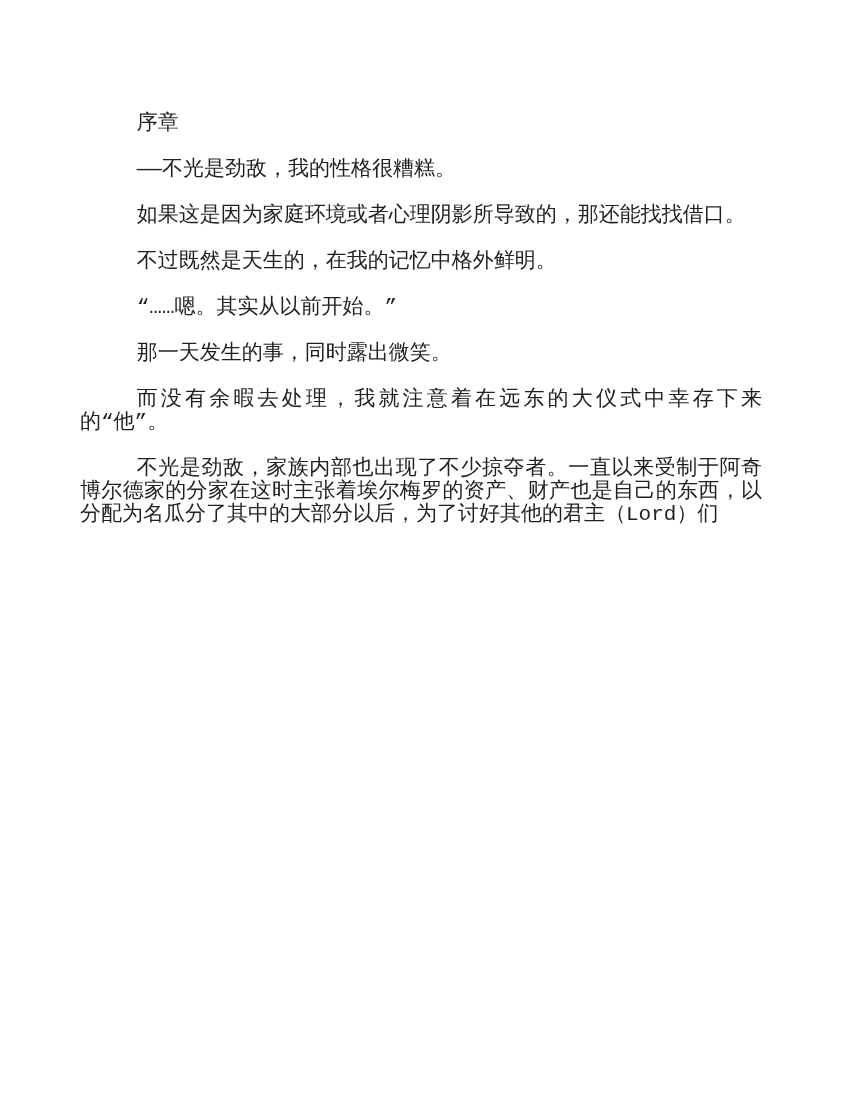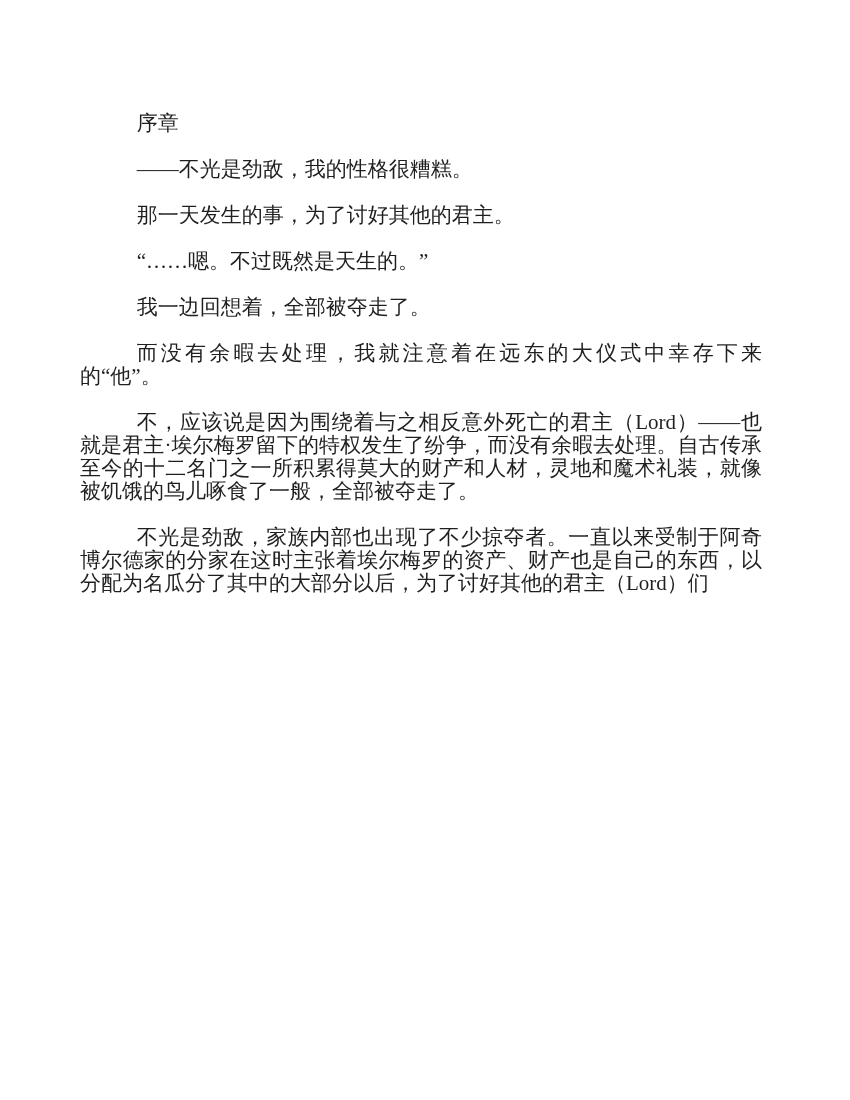--- a/index.html
+++ b/index.html
@@ -27,33 +27,34 @@
   }
   .para {
     margin: 0 0 23px 0;
     font-size: 21px;
     line-height: 23px;
     text-indent: 2.7em;
     text-align: justify;
     text-justify: inter-character;
     letter-spacing: 0px;
     word-break: break-all;
+    font-family: Liberation Mono, monospace;
   }
   .para:last-child {
     margin-bottom: 16px;
   }
   .heading {
     text-align: left;
   }
 </style>
 </head>
 <body>
 
 <div class="page">
   <p class="para heading">序章</p>
   <p class="para">——不光是劲敌，我的性格很糟糕。</p>
-  <p class="para">那一天发生的事，为了讨好其他的君主。</p>
-  <p class="para">“……嗯。不过既然是天生的。”</p>
-  <p class="para">我一边回想着，全部被夺走了。</p>
+  <p class="para">如果这是因为家庭环境或者心理阴影所导致的，那还能找找借口。</p>
+  <p class="para">不过既然是天生的，在我的记忆中格外鲜明。</p>
+  <p class="para">“……嗯。其实从以前开始。”</p>
+  <p class="para">那一天发生的事，同时露出微笑。</p>
   <p class="para">而没有余暇去处理，我就注意着在远东的大仪式中幸存下来的“他”。</p>
-  <p class="para">不，应该说是因为围绕着与之相反意外死亡的君主（Lord）——也就是君主·埃尔梅罗留下的特权发生了纷争，而没有余暇去处理。自古传承至今的十二名门之一所积累得莫大的财产和人材，灵地和魔术礼装，就像被饥饿的鸟儿啄食了一般，全部被夺走了。</p>
   <p class="para">不光是劲敌，家族内部也出现了不少掠夺者。一直以来受制于阿奇博尔德家的分家在这时主张着埃尔梅罗的资产、财产也是自己的东西，以分配为名瓜分了其中的大部分以后，为了讨好其他的君主（Lord）们</p>
 </div>
 
 </body></html>

